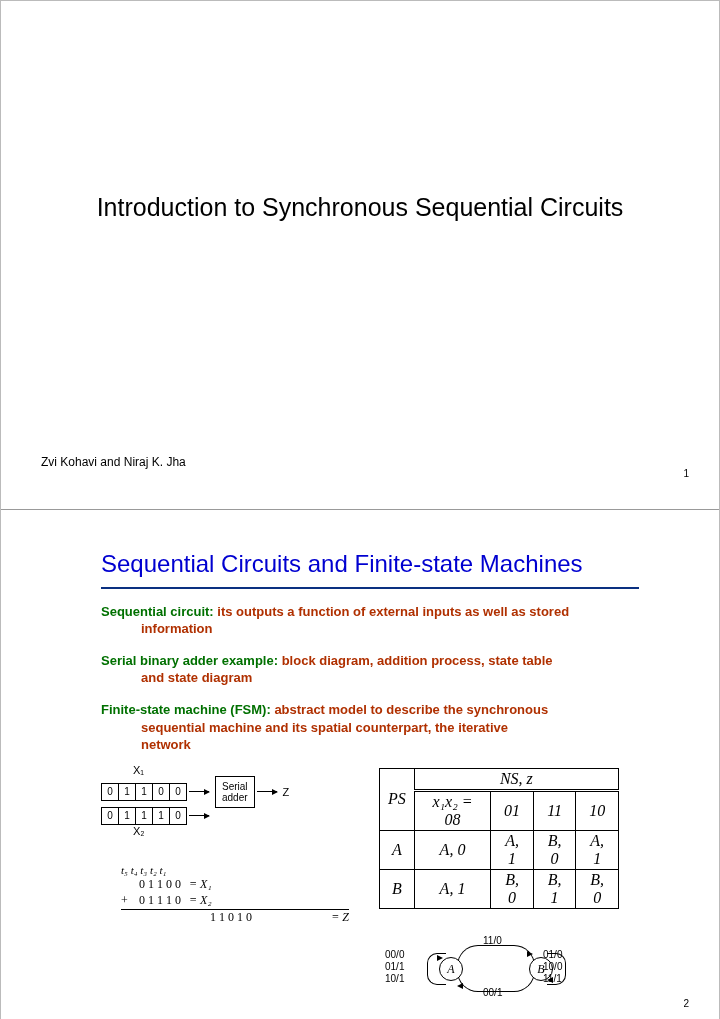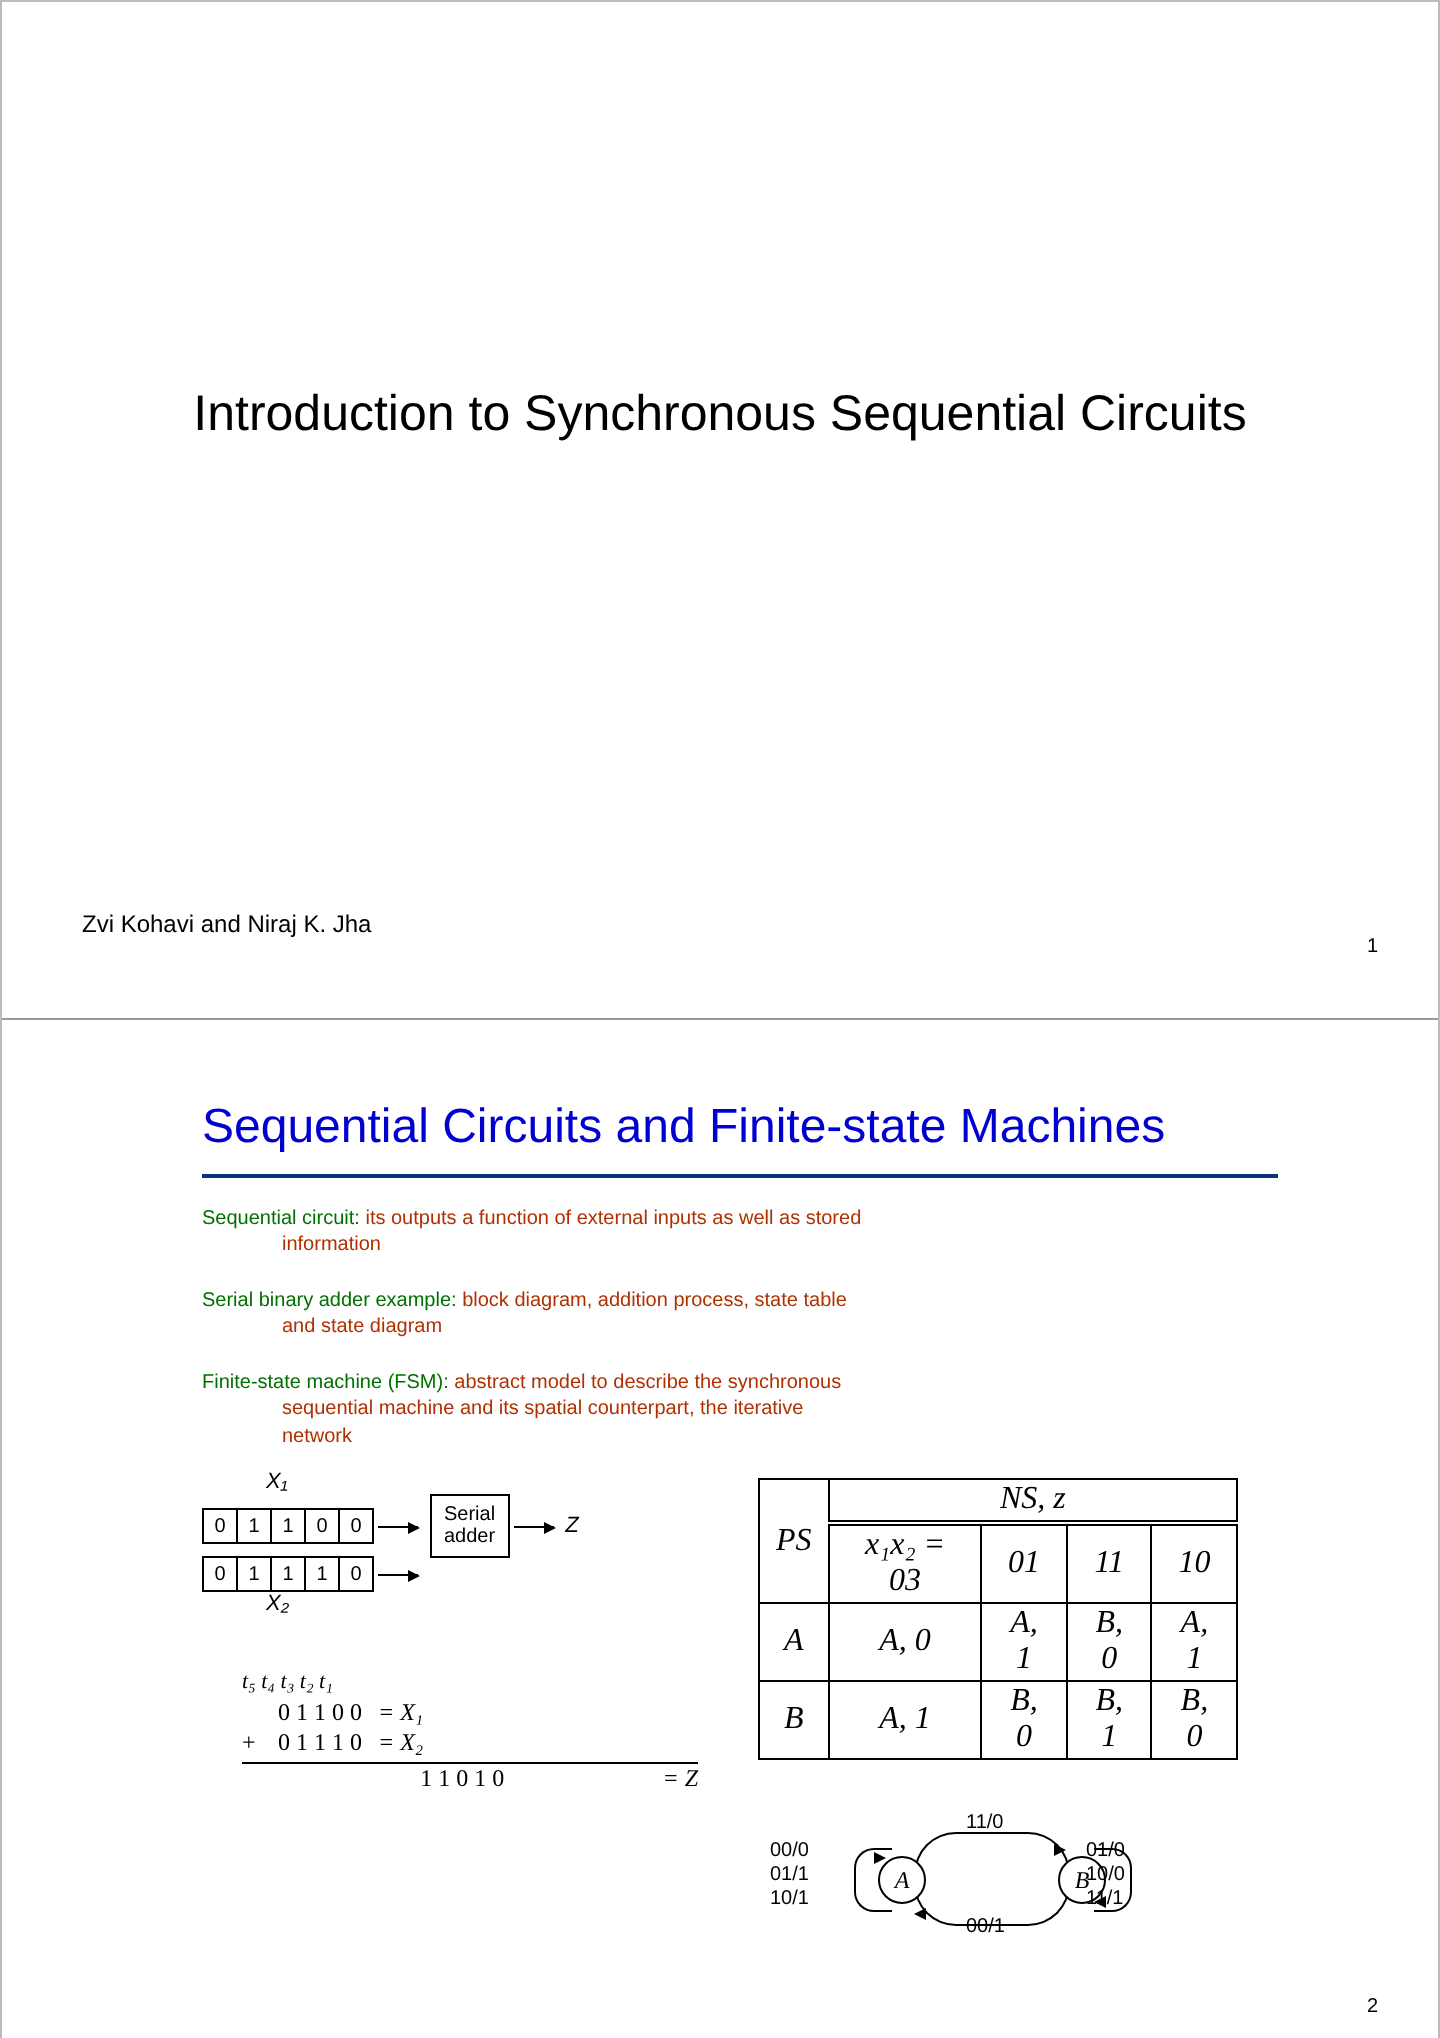--- a/index.html
+++ b/index.html
@@ -54,39 +54,40 @@
     line-height: 1.2;
   }
   .hr2 {
     margin-left: 60px;
     margin-right: 40px;
     border: none;
     border-top: 2px solid #0a3080;
   }
   .bullet {
     margin: 14px 60px 0 60px;
-    font-size: 10px;
+    font-size: 13px;
     line-height: 1.35;
+    font-weight: bold;
   }
   .green { color: #007000; }
   .red   { color: #b03000; }
   .indent { display: block; margin-left: 40px; }
 
   .figrow {
     margin: 10px 60px 0 60px;
     display: flex;
     align-items: flex-start;
     gap: 30px;
   }
   .left-col { width: 250px; font-size: 11px; }
   .right-col { flex: 1; font-size: 11px; }
 
   
   .bits-row { display: flex; align-items: center; }
-  .bits-label { font-style: italic; font-size: 11px; padding: 0 4px; }
+  .bits-label { font-size: 11px; padding: 0 4px; }
   .bits { border-collapse: collapse; }
   .bits td { border: 1px solid #000; width: 14px; height: 14px; text-align: center; font-size: 10px; }
   .boxlabel {
     border: 1px solid #000;
     padding: 4px 6px;
     font-size: 10px;
     text-align: center;
     line-height: 1.1;
     margin-left: 4px;
   }
@@ -297,21 +298,21 @@
       </div>
 
       <div class="right-col">
         <table class="stab">
           <tbody>
               <tr>
             <th rowspan="2" class="hdr">PS</th>
             <th colspan="4" class="hdr">NS, z</th>
           </tr>
           <tr class="dbl">
-            <th class="hdr"><span>x₁x₂ =</span> <span>03</span></th>
+            <th class="hdr"><span>x₁x₂ =</span> <span>08</span></th>
             <th class="hdr">01</th>
             <th class="hdr">11</th>
             <th class="hdr">10</th>
           </tr>
           <tr>
             <td>A</td>
             <td>A, 0</td>
             <td>A, 1</td>
             <td>B, 0</td>
             <td>A, 1</td>

